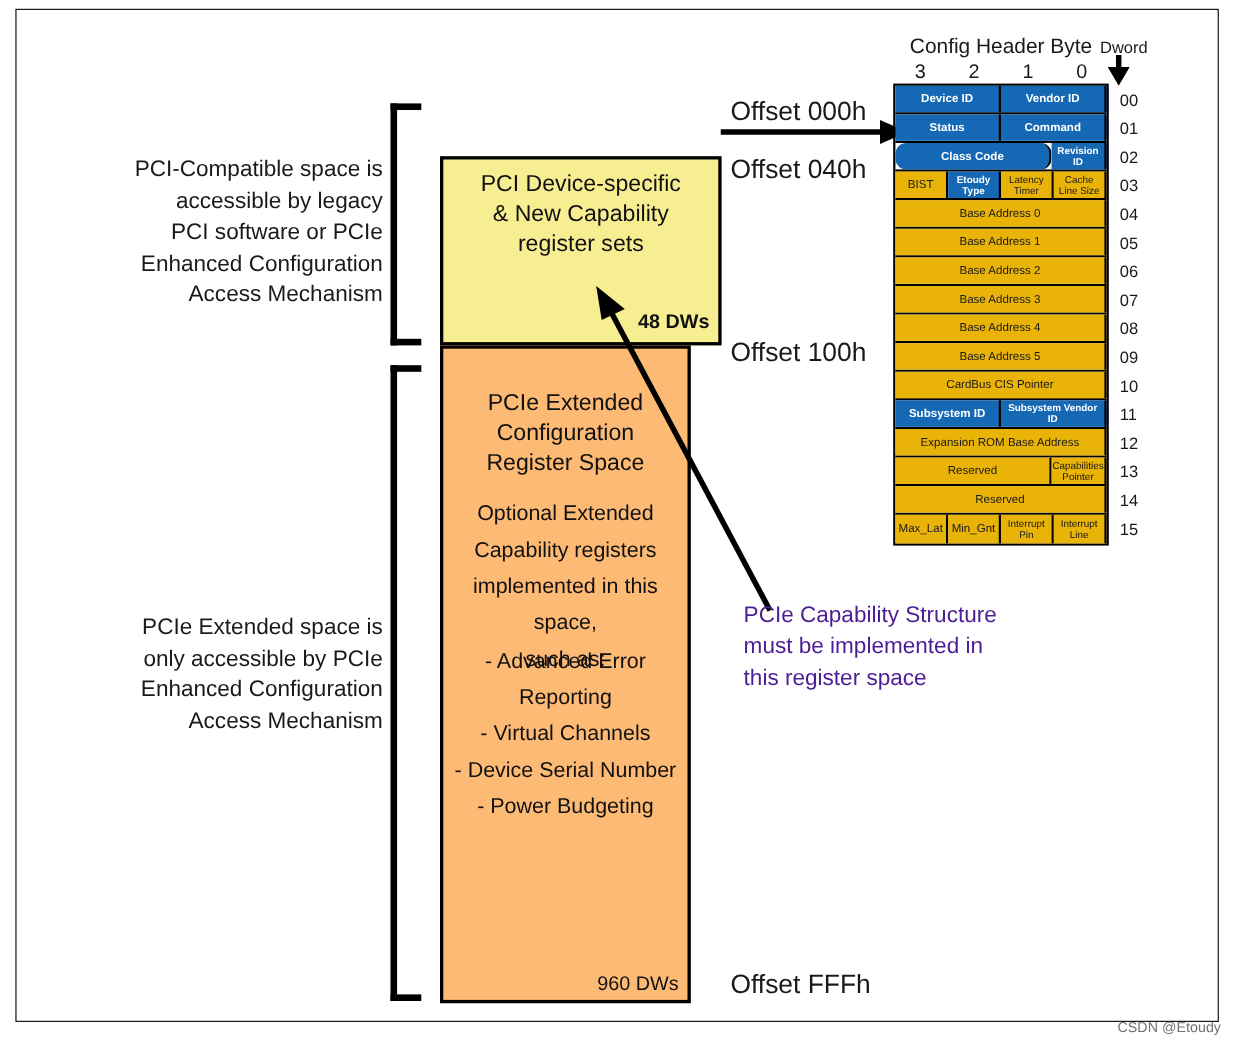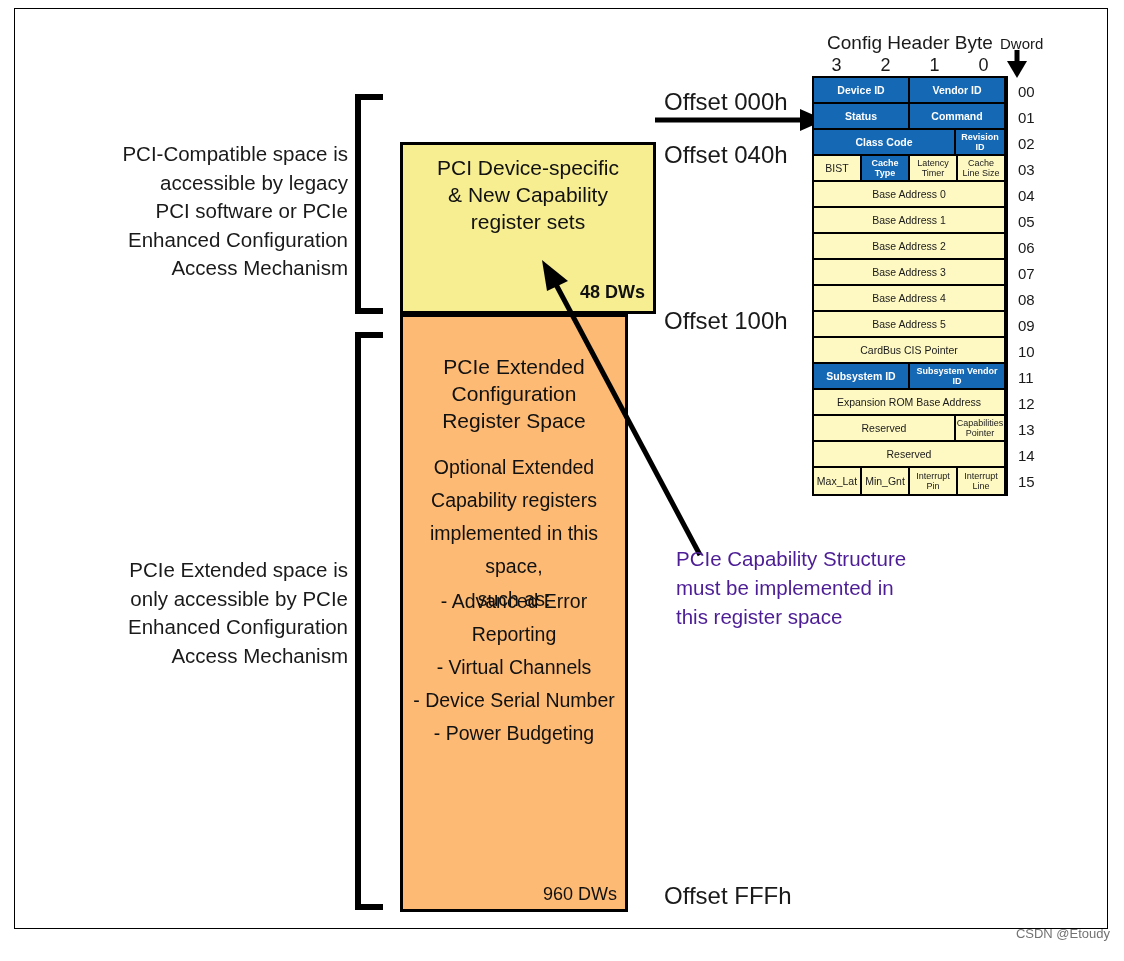--- a/index.html
+++ b/index.html
@@ -171,21 +171,21 @@
   }
   .reg-row:last-child { border-bottom: none; }
   .reg-cell {
     display: flex;
     align-items: center;
     justify-content: center;
     text-align: center;
     font-size: 10.5px;
     line-height: 10.5px;
     color: #1a1a1a;
-    background: #fef9c3;
+    background: #eab308;
     border-right: 2px solid #000;
     box-sizing: border-box;
     overflow: hidden;
     padding: 0 1px;
   }
   .reg-cell:last-child { border-right: none; }
   .reg-cell.blue {
     background: #1468b4;
     color: #ffffff;
     font-weight: bold;
@@ -291,27 +291,27 @@
         <div class="reg-cell blue" style="flex: 2 1 0px;">Device ID</div>
         <div class="reg-cell blue" style="flex: 2 1 0px;">Vendor ID</div>
         <div class="dword-num">00</div>
       </div>
       <div class="reg-row">
         <div class="reg-cell blue" style="flex: 2 1 0px;">Status</div>
         <div class="reg-cell blue" style="flex: 2 1 0px;">Command</div>
         <div class="dword-num">01</div>
       </div>
       <div class="reg-row">
-        <div class="reg-cell blue" style="flex: 3 1 0px;">Class Code</div>
+        <div class="reg-cell blue" style="flex: 3 1 0px; border-radius: 10px;">Class Code</div>
         <div class="reg-cell blue tall" style="flex: 1 1 0px;">Revision ID</div>
         <div class="dword-num">02</div>
       </div>
       <div class="reg-row">
         <div class="reg-cell" style="flex: 1 1 0px;">BIST</div>
-        <div class="reg-cell blue tall" style="flex: 1 1 0px;">Cache Type</div>
+        <div class="reg-cell blue tall" style="flex: 1 1 0px;">Etoudy Type</div>
         <div class="reg-cell tall" style="flex: 1 1 0px;">Latency Timer</div>
         <div class="reg-cell tall" style="flex: 1 1 0px;">Cache Line Size</div>
         <div class="dword-num">03</div>
       </div>
       <div class="reg-row">
         <div class="reg-cell" style="flex: 4 1 0px;">Base Address 0</div>
         <div class="dword-num">04</div>
       </div>
       <div class="reg-row">
         <div class="reg-cell" style="flex: 4 1 0px;">Base Address 1</div>

